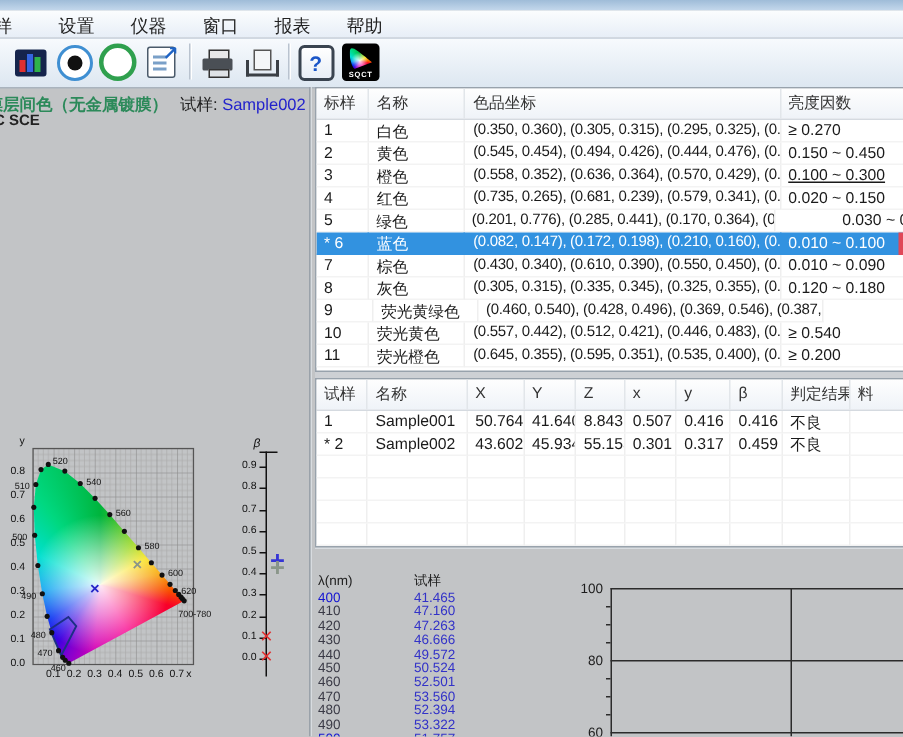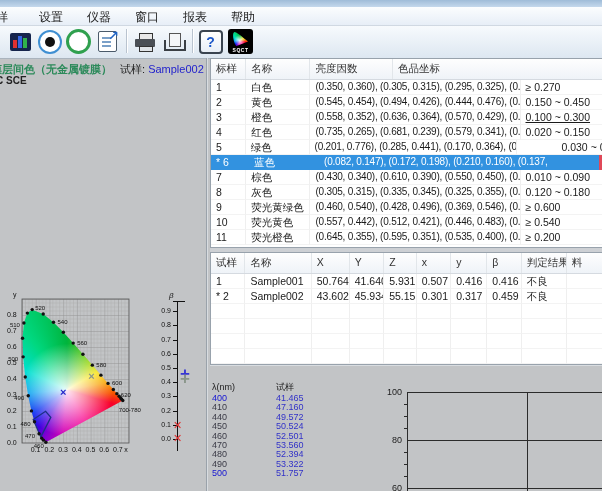--- a/index.html
+++ b/index.html
@@ -170,22 +170,22 @@
 </div>
 
 <div class="abs" id="vsplit"></div>
 <div class="abs" id="std-bottom"></div>
 <div class="abs" id="hsplit"></div>
 
 <div class="abs panel" id="std-panel">
   <div class="thead">
     <div class="c" style="width:38px">标样</div>
     <div class="c" style="width:70px">名称</div>
+    <div class="c" style="width:230px">色品坐标</div>
     <div class="c" style="width:90px">亮度因数</div>
-    <div class="c" style="width:230px">色品坐标</div>
   </div>
   <div id="std-body">
       <div class="trow">
         <div class="c" style="width: 38px;">1</div>
         <div class="c" style="width: 70px;">白色</div>
         <div class="c coords" style="width: 230px;">(0.350, 0.360), (0.305, 0.315), (0.295, 0.325), (0.340, 0.370)</div>
         <div class="c" style="width: 90px;">≥ 0.270</div>
       </div>
       <div class="trow">
         <div class="c" style="width: 38px;">2</div>
@@ -208,39 +208,39 @@
       <div class="trow">
         <div class="c" style="width: 38px;">5</div>
         <div class="c" style="width: 70px;">绿色</div>
         <div class="c coords" style="width: 230px;">(0.201, 0.776), (0.285, 0.441), (0.170, 0.364), (0.026, 0.399)</div>
         <div class="c" style="width: 90px; padding-left: 44px;">0.030 ~ 0.120</div>
       </div>
       <div class="trow sel" style="position: relative;">
         <div class="c" style="width: 38px;">* 6</div>
         <div class="c" style="width: 70px;">蓝色</div>
         <div class="c coords" style="width: 230px;">(0.082, 0.147), (0.172, 0.198), (0.210, 0.160), (0.137, 0.038)</div>
+        <div class="c" style="width: 90px;">0.010 ~ 0.100</div>
         <span class="sel-mark"></span>
       </div>
       <div class="trow">
         <div class="c" style="width: 38px;">7</div>
         <div class="c" style="width: 70px;">棕色</div>
         <div class="c coords" style="width: 230px;">(0.430, 0.340), (0.610, 0.390), (0.550, 0.450), (0.430, 0.390)</div>
         <div class="c" style="width: 90px;">0.010 ~ 0.090</div>
       </div>
       <div class="trow">
         <div class="c" style="width: 38px;">8</div>
         <div class="c" style="width: 70px;">灰色</div>
         <div class="c coords" style="width: 230px;">(0.305, 0.315), (0.335, 0.345), (0.325, 0.355), (0.295, 0.325)</div>
         <div class="c" style="width: 90px;">0.120 ~ 0.180</div>
       </div>
       <div class="trow">
         <div class="c" style="width: 38px;">9</div>
         <div class="c" style="width: 70px;">荧光黄绿色</div>
         <div class="c coords" style="width: 230px;">(0.460, 0.540), (0.428, 0.496), (0.369, 0.546), (0.387, 0.610)</div>
-        <div class="c" style="width: 90px;">≥ 0.600</div>
       </div>
       <div class="trow">
         <div class="c" style="width: 38px;">10</div>
         <div class="c" style="width: 70px;">荧光黄色</div>
         <div class="c coords" style="width: 230px;">(0.557, 0.442), (0.512, 0.421), (0.446, 0.483), (0.479, 0.520)</div>
         <div class="c" style="width: 90px;">≥ 0.540</div>
       </div>
       <div class="trow">
         <div class="c" style="width: 38px;">11</div>
         <div class="c" style="width: 70px;">荧光橙色</div>
@@ -262,21 +262,21 @@
       <div class="c" style="width: 38px;">β</div>
       <div class="c" style="width: 50px;">判定结果</div>
       <div class="c" style="width: 40px;">料</div>
     </div>
   <div id="smp-body">
       <div class="trow">
         <div class="c" style="width: 38px;">1</div>
         <div class="c" style="width: 74px;">Sample001</div>
         <div class="c" style="width: 42px;">50.764</div>
         <div class="c" style="width: 38px;">41.640</div>
-        <div class="c" style="width: 36px;">5.931</div>
+        <div class="c" style="width: 36px;">8.843</div>
         <div class="c" style="width: 38px;">0.507</div>
         <div class="c" style="width: 40px;">0.416</div>
         <div class="c" style="width: 38px;">0.416</div>
         <div class="c" style="width: 50px;">不良</div>
         <div class="c" style="width: 40px;"></div>
       </div>
       <div class="trow">
         <div class="c" style="width: 38px;">* 2</div>
         <div class="c" style="width: 74px;">Sample002</div>
         <div class="c" style="width: 42px;">43.602</div>
@@ -460,20 +460,28 @@
   <div id="spec-body">
       <div class="spec-row">
         <span class="wl hl">400</span>
         <span class="val">41.465</span>
       </div>
       <div class="spec-row">
         <span class="wl">410</span>
         <span class="val">47.160</span>
       </div>
       <div class="spec-row">
+        <span class="wl">420</span>
+        <span class="val">47.263</span>
+      </div>
+      <div class="spec-row">
+        <span class="wl">430</span>
+        <span class="val">46.666</span>
+      </div>
+      <div class="spec-row">
         <span class="wl">440</span>
         <span class="val">49.572</span>
       </div>
       <div class="spec-row">
         <span class="wl">450</span>
         <span class="val">50.524</span>
       </div>
       <div class="spec-row">
         <span class="wl">460</span>
         <span class="val">52.501</span>

